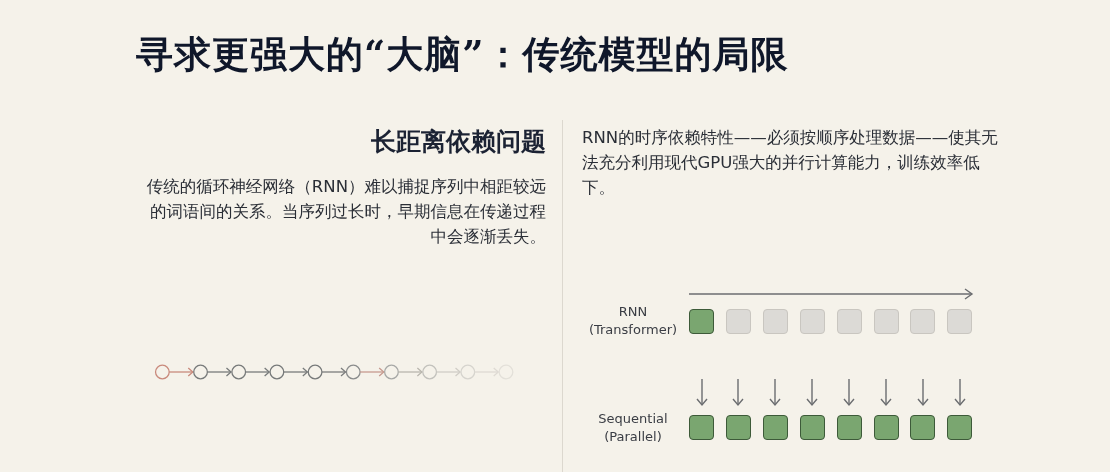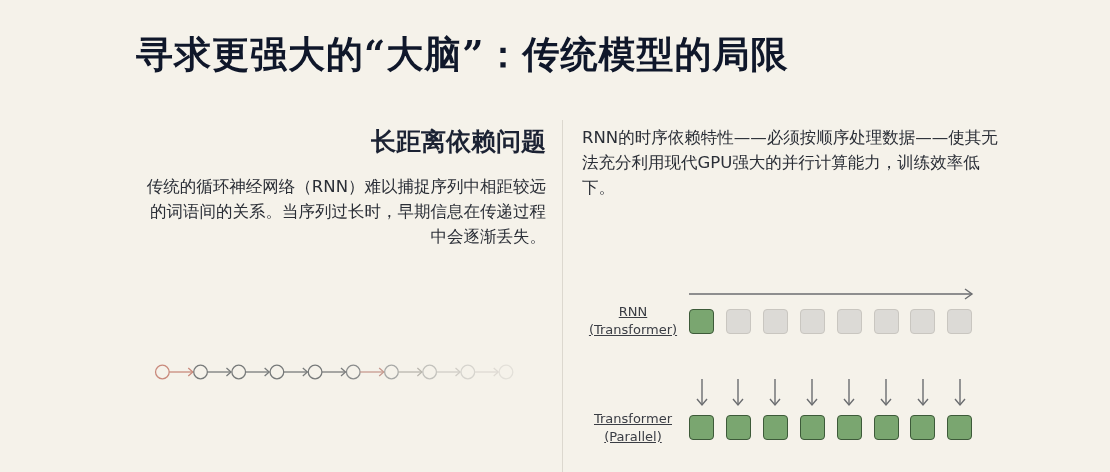--- a/index.html
+++ b/index.html
@@ -27,21 +27,21 @@
     font-weight:bold; font-size:25px; color:#1b2233; margin:0 0 16px 0;
     white-space:nowrap;
   }
   .body-text {
     font-size:16.5px; line-height:25px; color:#2a2e36; margin:0;
   }
   .chain {
     position:absolute; left:136px; top:362px; height:20px;
   }
   .rnn-label, .tf-label {
-    position:absolute; font-size:13px; color:#3a3d44; text-align:center; line-height:18px;text-decoration:underline;
+    position:absolute; font-size:13px; color:#3a3d44; text-align:center; line-height:18px;
   }
   .rnn-label { left:586px; top:303px; width:94px; }
   .tf-label { left:583px; top:410px; width:100px; }
   .box {
     position:absolute; width:25px; height:25px; border-radius:4px; box-sizing:border-box;
   }
   .box.gray { background:#dcdad6; border:1.5px solid #c9c6c0; }
   .box.green { background:#7aa670; border:1.5px solid #3d5a39; }
 </style>
 </head>
@@ -122,21 +122,21 @@
     <div class="box gray" style="left: 725.9px; top: 309px;"></div>
     <div class="box gray" style="left: 762.8px; top: 309px;"></div>
     <div class="box gray" style="left: 799.7px; top: 309px;"></div>
     <div class="box gray" style="left: 836.6px; top: 309px;"></div>
     <div class="box gray" style="left: 873.5px; top: 309px;"></div>
     <div class="box gray" style="left: 910.4px; top: 309px;"></div>
     <div class="box gray" style="left: 947.3px; top: 309px;"></div>
   </div>
 
 <div class="tf-label">
-  <div>Transformer</div>
+  <div>Sequential</div>
   <div>(Parallel)</div>
 </div>
 <div id="tf-arrows">
     <svg width="16" height="30" viewBox="0 0 16 30" style="position: absolute; left: 693.5px; top: 378px;">
       <line x1="8" y1="1" x2="8" y2="27" stroke="#6b6d70" stroke-width="1.4"></line>
       <polyline points="3,21 8,27 13,21" fill="none" stroke="#6b6d70" stroke-width="1.4"></polyline>
     </svg>
     <svg width="16" height="30" viewBox="0 0 16 30" style="position: absolute; left: 730.4px; top: 378px;">
       <line x1="8" y1="1" x2="8" y2="27" stroke="#6b6d70" stroke-width="1.4"></line>
       <polyline points="3,21 8,27 13,21" fill="none" stroke="#6b6d70" stroke-width="1.4"></polyline>

